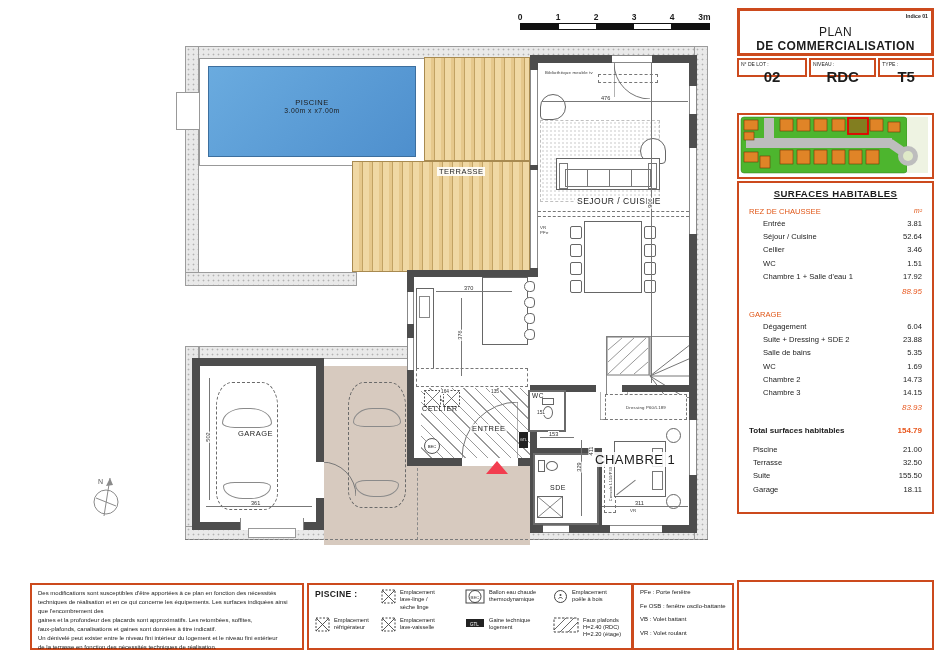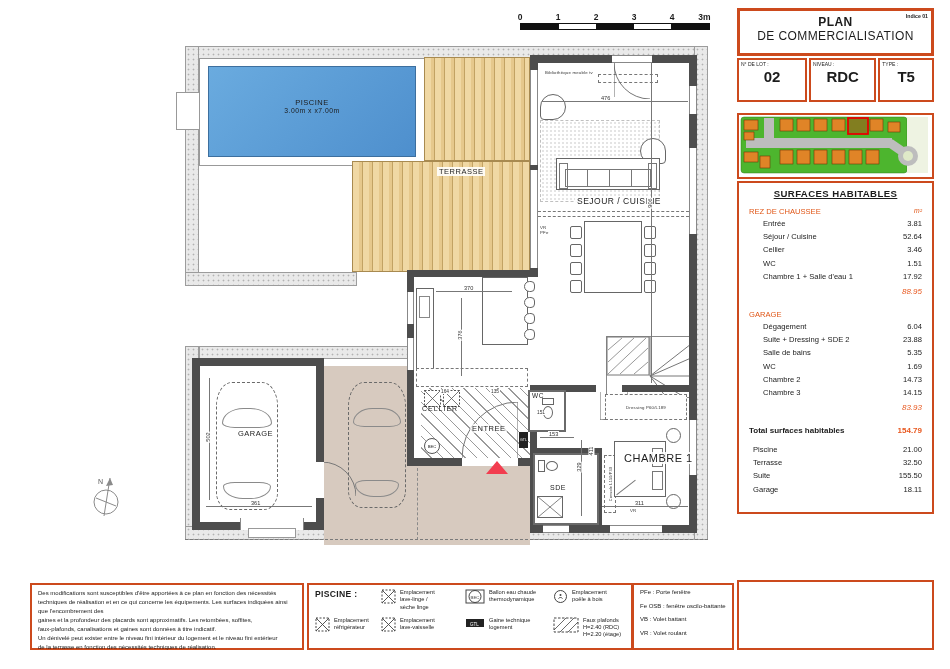--- a/index.html
+++ b/index.html
@@ -38,24 +38,24 @@
   .scale{position:absolute;left:520px;top:12px;width:190px;height:24px;}
   .scale .ticks{position:relative;height:11px;font-size:8.5px;font-weight:bold;}
   .scale .ticks span{position:absolute;transform:translateX(-50%);}
   .scale .bar{display:flex;height:5px;border:1px solid #111;}
   .scale .bar i{flex:1;}
   .scale .bar i:nth-child(odd){background:#111;}
   .scale .bar i:nth-child(even){background:#fff;}
   
   .obox{border:3px solid #cc4a1d;box-sizing:border-box;background:#fff;}
   .tb-title{position:absolute;left:737px;top:8px;width:197px;height:48px;text-align:center;}
-  .tb-title .l1{font-size:12px;font-weight:bold;margin-top:4px;letter-spacing:.4px;}
-  .tb-title .l2{font-size:12px;font-weight:normal;letter-spacing:.4px;}
+  .tb-title .l1{font-size:12px;font-weight:normal;margin-top:14px;letter-spacing:.4px;}
+  .tb-title .l2{font-size:12px;font-weight:bold;letter-spacing:.4px;}
   .indice{position:absolute;top:2px;right:3px;font-size:5.2px;font-weight:bold;}
-  .tb-row{position:absolute;left:737px;top:58px;width:197px;height:44px;display:flex;}
+  .tb-row{position:absolute;left:737px;top:58px;width:197px;height:19px;display:flex;}
   .tb-cell{border:2.5px solid #cc4a1d;box-sizing:border-box;position:relative;margin-right:2px;background:#fff;}
   .tb-cell:last-child{margin-right:0;}
   .tb-cell .cl{position:absolute;top:1px;left:2px;font-size:5px;color:#222;}
   .tb-cell .cv{position:absolute;left:0;right:0;top:8px;text-align:center;font-size:15px;font-weight:bold;}
   .tb-date{position:absolute;left:737px;top:91px;width:197px;height:20px;display:flex;}
   .tb-date .dc{border:2px solid #cc4a1d;box-sizing:border-box;margin-right:2px;background:#fff;position:relative;}
   .tb-date .dc:last-child{margin-right:0;}
   .tb-siteplan{position:absolute;left:737px;top:113px;width:197px;height:66px;}
   .tb-surf{position:absolute;left:737px;top:181px;width:197px;height:333px;padding:5px 10px;font-size:7.6px;}
   .surf-title{text-align:center;font-weight:bold;font-size:9.6px;text-decoration:underline;letter-spacing:.4px;margin-bottom:8px;}
@@ -268,21 +268,21 @@
 
   <div class="abs" style="left:486px;top:461px;width:0;height:0;border-left:11px solid transparent;border-right:11px solid transparent;border-bottom:13px solid #f23d4f"></div>
 
   <div class="abs dashline" style="left:185px;top:539px;width:523px"></div>
 
   <div class="abs lbl chip" style="left:575px;top:196px;font-size:8.5px">SEJOUR / CUISINE</div>
   <div class="abs lbl" style="left:422px;top:405px;font-size:7px;letter-spacing:1px">CELLIER</div>
   <div class="abs lbl chip" style="left:470px;top:424px;font-size:7.5px;background:rgba(255,255,255,.7)">ENTREE</div>
   <div class="abs lbl" style="left:532px;top:392px;font-size:6.5px">WC</div>
   <div class="abs lbl" style="left:550px;top:484px;font-size:7px">SDE</div>
-  <div class="abs lbl chip" style="left:622px;top:452px;font-size:11px">CHAMBRE 1</div>
+  <div class="abs lbl chip" style="left:593px;top:452px;font-size:13px">CHAMBRE 1</div>
   <div class="abs lbl chip" style="left:236px;top:429px;font-size:7.5px;background:rgba(255,255,255,.6)">GARAGE</div>
   <div class="abs tiny" style="left:540px;top:225px;white-space:pre-line">VR
 PFe</div>
   <div class="abs tiny" style="left:630px;top:508px">VR</div>
 
   <div class="abs dlh" style="left:542px;top:101px;width:146px"></div>
   <div class="abs dim" style="left:600px;top:95px">476</div>
   <div class="abs dlv" style="left:651px;top:63px;height:320px"></div>
   <div class="abs dim rot" style="left:644px;top:200px">906</div>
   <div class="abs dlh" style="left:436px;top:291px;width:76px"></div>

